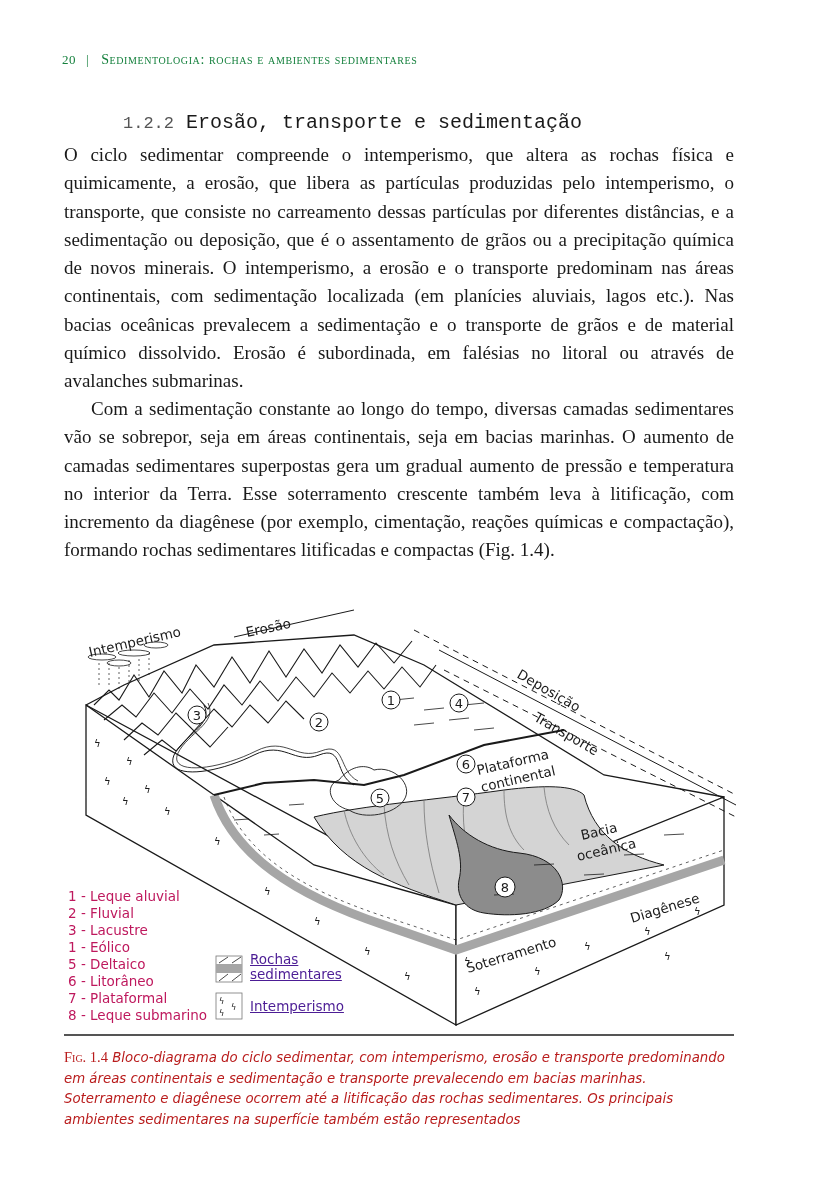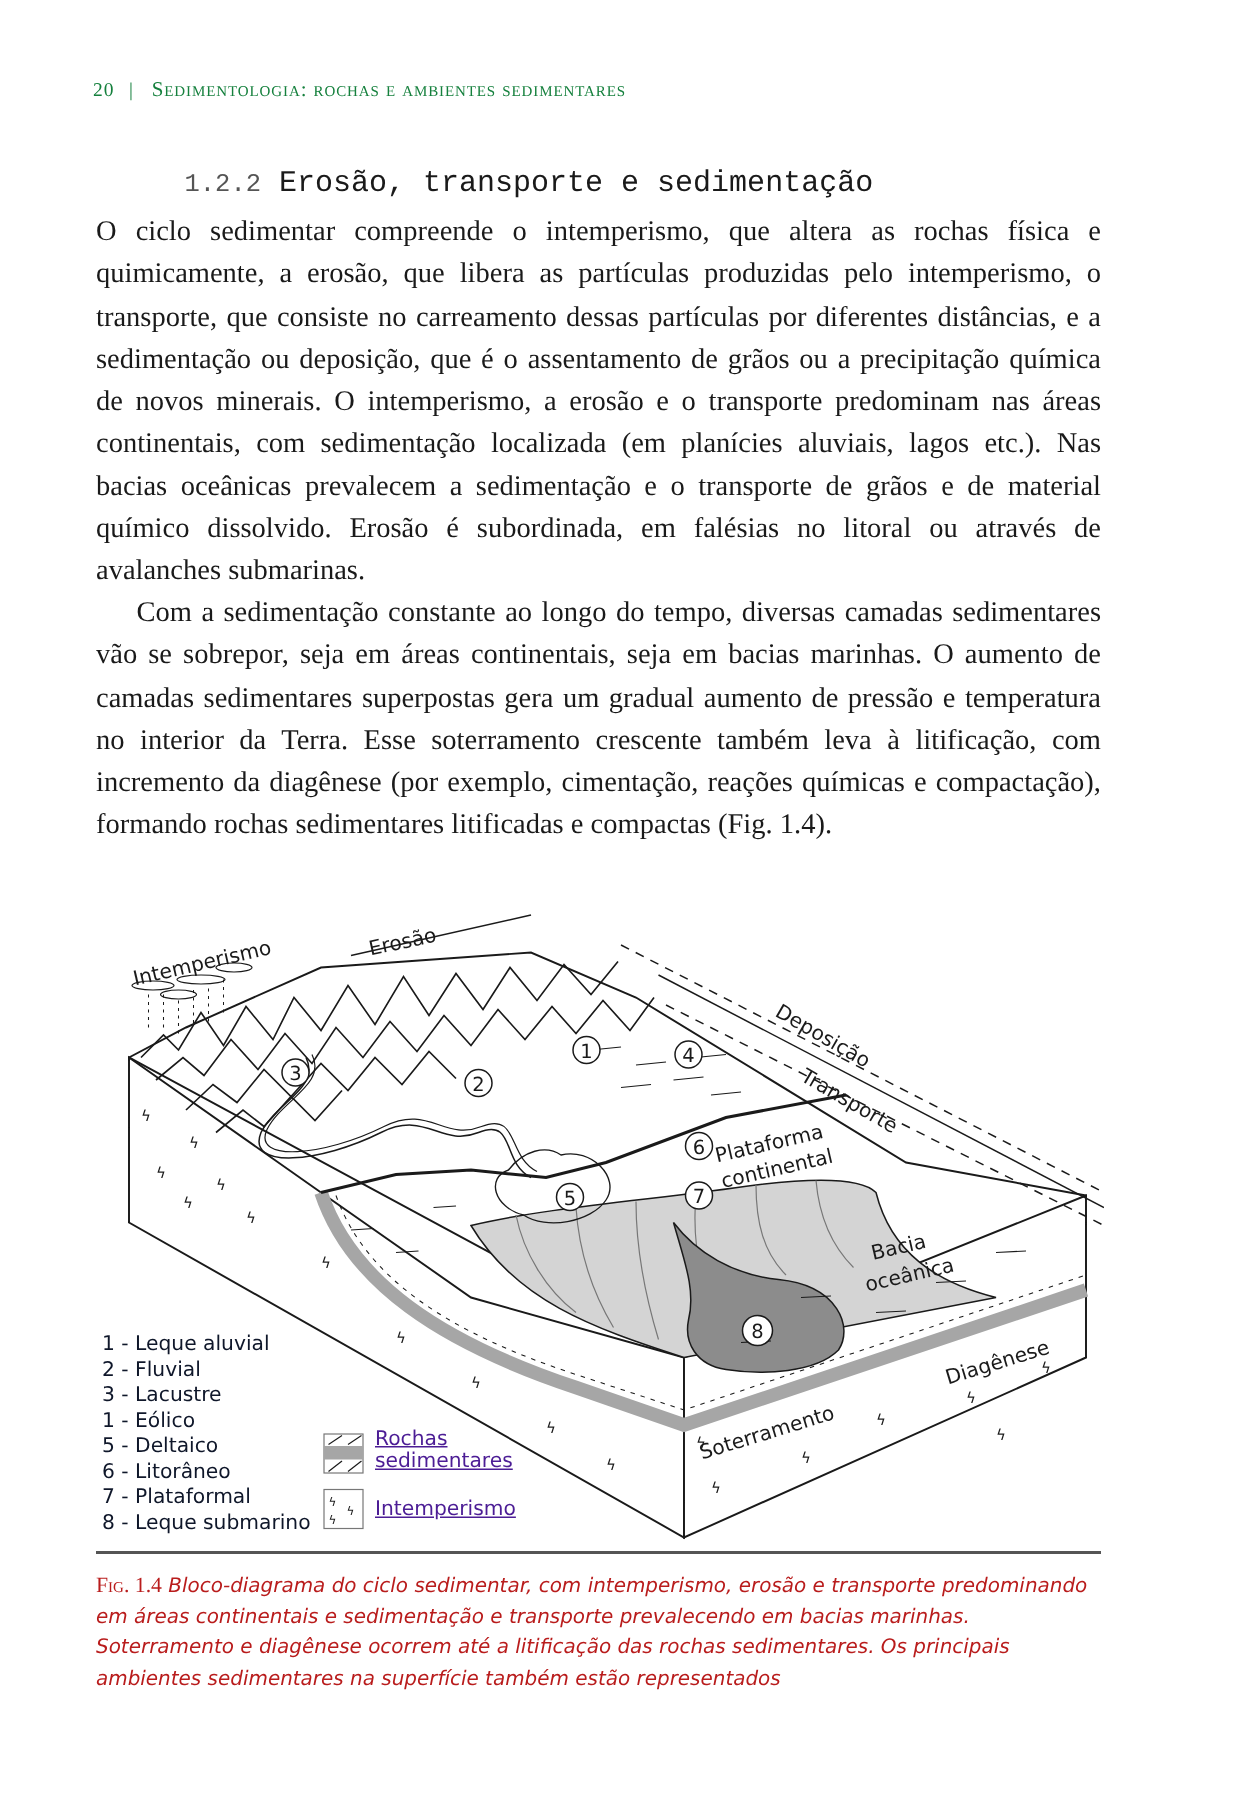--- a/index.html
+++ b/index.html
@@ -8,21 +8,21 @@
   .running-head .pg { margin-right: 6px; }
   .running-head .bar { margin-right: 8px; }
   .running-head .title { font-variant: small-caps; font-size: 14px; }
   .section-title { position: absolute; left: 87px; top: 111px; font-family: Liberation Mono, monospace; font-size: 20px; color: #1a1a1a; margin-left: 36px; }
   .section-title .num { color: #555; font-size: 17px; }
   .body-text { position: absolute; left: 64px; width: 670px; font-family: "Liberation Serif", serif; font-size: 19px; line-height: 28.3px; text-align: justify; color: #1a1a1a; }
   .p1 { top: 141px; }
   .p2 { top: 395px; text-indent: 27px; }
   .figure { position: absolute; left: 64px; top: 605px; width: 672px; height: 425px; }
   .figure svg { position: absolute; left: 0; top: 0; }
-  .legend { position: absolute; left: 4px; top: 283px; font-family: "DejaVu Sans", sans-serif; font-size: 13.5px; line-height: 17px; color: #0f172a; }
+  .legend { position: absolute; left: 4px; top: 283px; font-family: "DejaVu Sans", sans-serif; font-size: 13.5px; line-height: 17px; color: #be185d; }
   .legend div { white-space: nowrap; }
   .key-item { position: absolute; font-family: "DejaVu Sans", sans-serif; font-size: 13.5px; line-height: 15px; color: #4c1d95; text-decoration: underline; }
   .rule { position: absolute; left: 64px; top: 1034px; width: 670px; height: 2px; background: #555; }
   .caption { position: absolute; left: 64px; top: 1047px; width: 672px; font-family: "DejaVu Sans", sans-serif; font-size: 13.3px; line-height: 20.5px; color: #b91c1c; }
   .caption .fig-no { font-family: "Liberation Serif", serif; font-variant: small-caps; font-size: 14.5px; font-style: normal; }
   .caption .it { font-style: italic; }
 </style>
 </head>
 <body>
 

